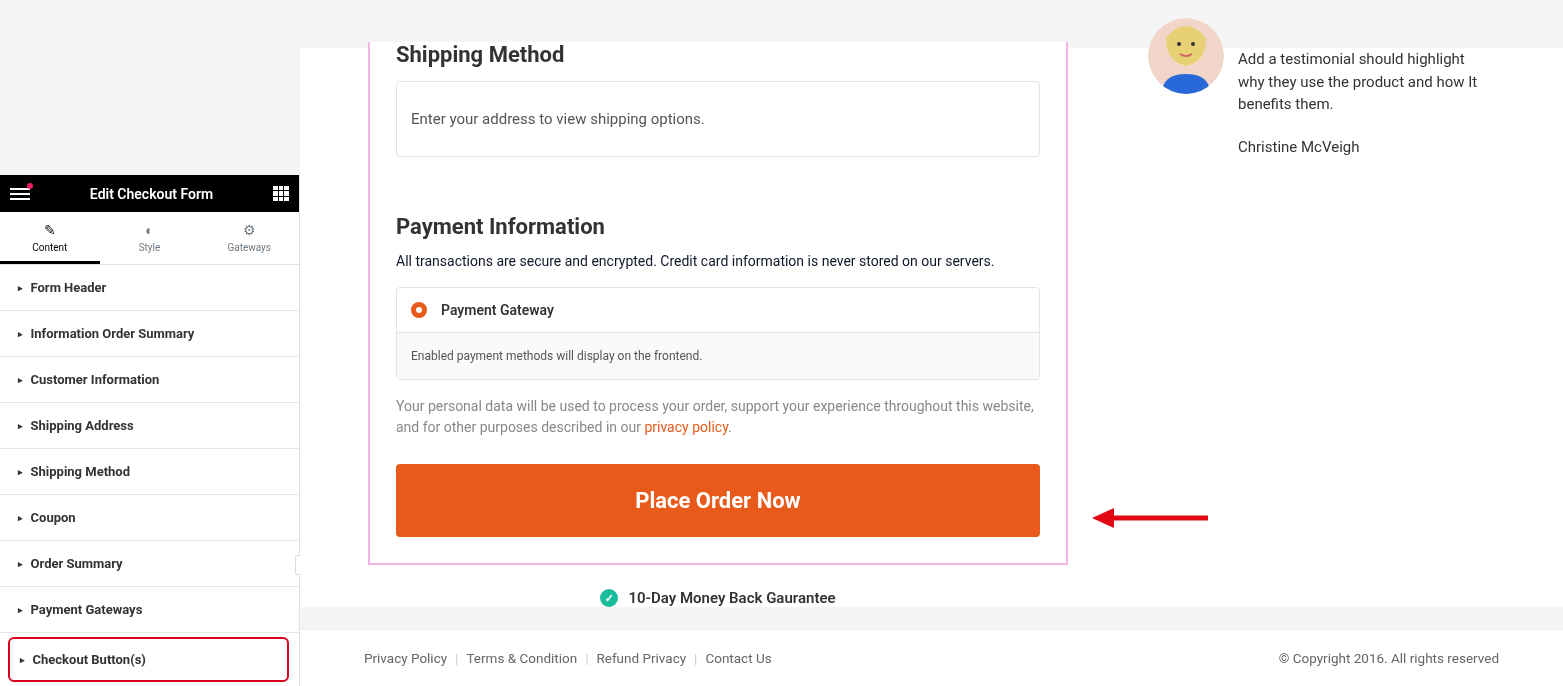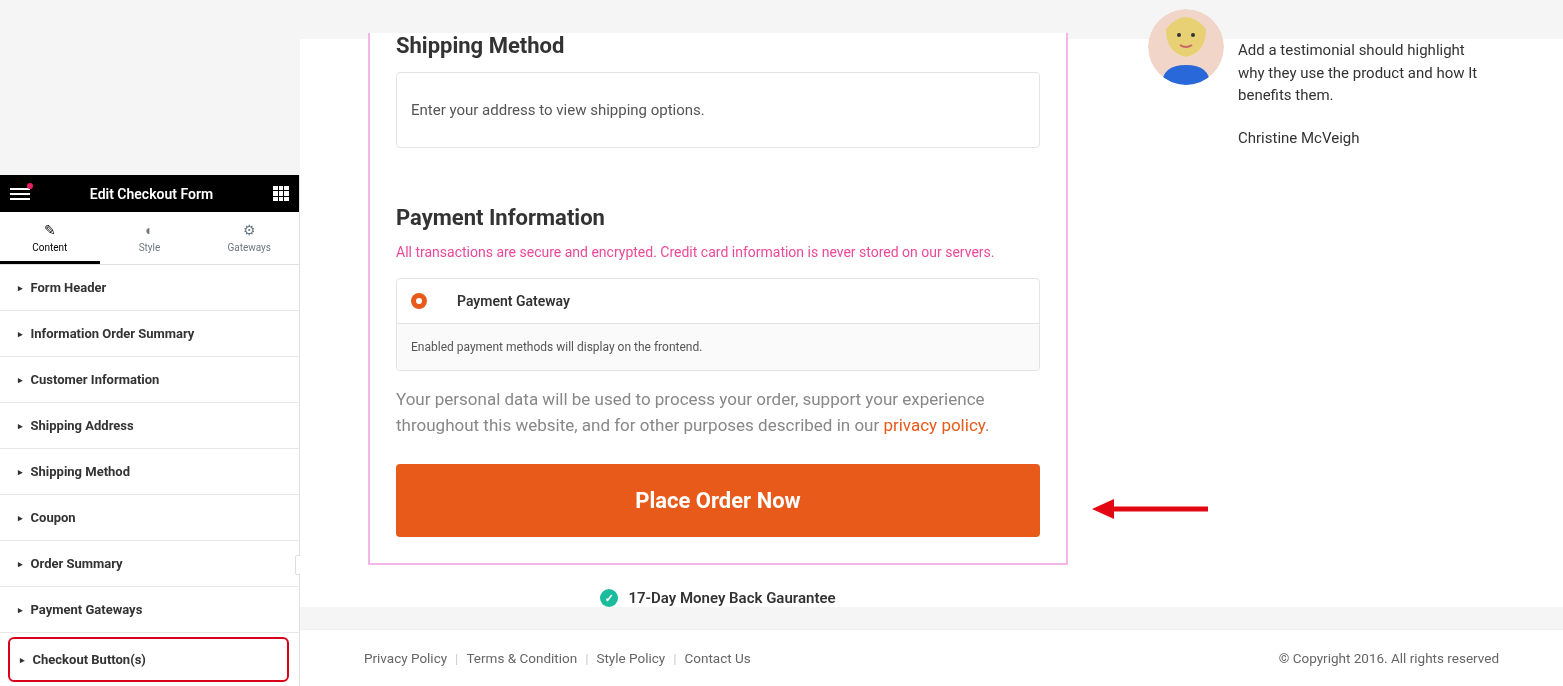--- a/index.html
+++ b/index.html
@@ -23,26 +23,26 @@
 .acc-caret { font-size: 9px; }
 .acc-highlight { border: 2px solid #d9001b; border-radius: 6px; margin: 4px 10px 4px 8px; padding: 13px 10px; }
 .collapse-toggle { position: absolute; right: -8px; top: 380px; width: 12px; height: 20px; background: #fff; border: 1px solid #ddd; border-radius: 2px; font-size: 9px; display: flex; align-items: center; justify-content: center; cursor: pointer; color: #888; }
 .canvas { flex: 1; background: #f5f5f5; display: flex; flex-direction: column; position: relative; }
 .canvas-inner { flex: 1; padding: 0 60px 0 68px; background: #fff; position: relative; }
 .form-wrap { width: 700px; border: 2px solid #f4b6e7; border-top: none; background: #fff; padding: 0 26px 26px; position: relative; }
 .section-title { font-size: 22px; font-weight: 700; color: #333; margin-bottom: 14px; }
 .section-title.cut { margin-top: -6px; }
 .ship-box { border: 1px solid #e3e3e3; border-radius: 4px; padding: 28px 14px; font-size: 15px; color: #555; margin-bottom: 30px; }
 .pay-section { margin-top: 57px; }
-.pay-desc { font-size: 14px; color: #ec4899; margin-bottom: 18px; }
+.pay-desc { font-size: 14px; color: #0f172a; margin-bottom: 18px; }
 .pay-box { border: 1px solid #e3e3e3; border-radius: 4px; overflow: hidden; }
-.pay-row { padding: 14px 14px; display: flex; align-items: center; gap: 30px; font-size: 14px; font-weight: 600; color: #333; border-bottom: 1px solid #e3e3e3; }
+.pay-row { padding: 14px 14px; display: flex; align-items: center; gap: 14px; font-size: 14px; font-weight: 600; color: #333; border-bottom: 1px solid #e3e3e3; }
 .radio { width: 16px; height: 16px; border-radius: 50%; border: 5px solid #e85a1a; background: #fff; }
 .pay-info { padding: 16px 14px; font-size: 12px; color: #555; background: #fafafa; }
-.privacy-note { font-size: 17px; color: #888; margin-top: 16px; line-height: 1.5; }
+.privacy-note { font-size: 14px; color: #888; margin-top: 16px; line-height: 1.5; }
 .privacy-note a { color: #e85a1a; text-decoration: none; }
 .place-btn { width: 100%; margin-top: 26px; background: #e85a1a; color: #ffffff; border: none; border-radius: 4px; padding: 24px 0; font-size: 22px; font-weight: 700; cursor: pointer; }
 .guarantee { text-align: center; margin-top: 24px; font-size: 15px; color: #333; display: flex; align-items: center; justify-content: center; gap: 10px; font-weight: 600; }
 .check-circle { width: 18px; height: 18px; border-radius: 50%; background: #1abc9c; color: #fff; display: inline-flex; align-items: center; justify-content: center; font-size: 11px; }
 .testimonial { position: absolute; left: 848px; top: 0; display: flex; gap: 14px; width: 340px; }
 .avatar { width: 76px; height: 76px; border-radius: 50%; overflow: hidden; flex-shrink: 0; margin-top: -30px; }
 .avatar svg { width: 100%; height: 100%; }
 .testi-text { font-size: 15px; color: #333; line-height: 1.5; }
 .testi-name { margin-top: 22px; font-size: 15px; color: #333; }
 .footer { background: #fff; border-top: 1px solid #eee; margin-top: 22px; padding: 20px 64px; display: flex; justify-content: space-between; align-items: center; font-size: 13.5px; color: #666; }
@@ -149,21 +149,21 @@
           </div>
           <div class="privacy-note">
             <span>Your personal data will be used to process your order, support your experience throughout this website, and for other purposes described in our </span><a href="#">privacy policy</a>.
           </div>
           <button class="place-btn">Place Order Now</button>
         </div>
       </div>
 
       <div class="guarantee" style="width:700px;">
         <span class="check-circle">✓</span>
-        <span>17-Day Money Back Gaurantee</span>
+        <span>10-Day Money Back Gaurantee</span>
       </div>
 
       <div class="testimonial">
         <div class="avatar">
           <svg viewBox="0 0 76 76">
               <circle cx="38" cy="38" r="38" fill="#f0d5c8"></circle>
               <ellipse cx="38" cy="28" rx="18" ry="20" fill="#f5e0d0"></ellipse>
               <path d="M18 20 Q38 -4 58 20 Q58 44 38 48 Q18 44 18 20" fill="#e8d075"></path>
               <ellipse cx="31" cy="26" rx="2" ry="2" fill="#333"></ellipse>
               <ellipse cx="45" cy="26" rx="2" ry="2" fill="#333"></ellipse>
@@ -184,20 +184,20 @@
           </svg>
       </div>
     </div>
 
     <div class="footer">
       <div class="footer-links">
         <span class="footer-link">Privacy Policy</span>
         <span class="sep">|</span>
         <span class="footer-link">Terms &amp; Condition</span>
         <span class="sep">|</span>
-        <span class="footer-link">Style Policy</span>
+        <span class="footer-link">Refund Privacy</span>
         <span class="sep">|</span>
         <span class="footer-link">Contact Us</span>
       </div>
       <div>© Copyright 2016. All rights reserved</div>
     </div>
   </div>
 </div>
 
 </body></html>

